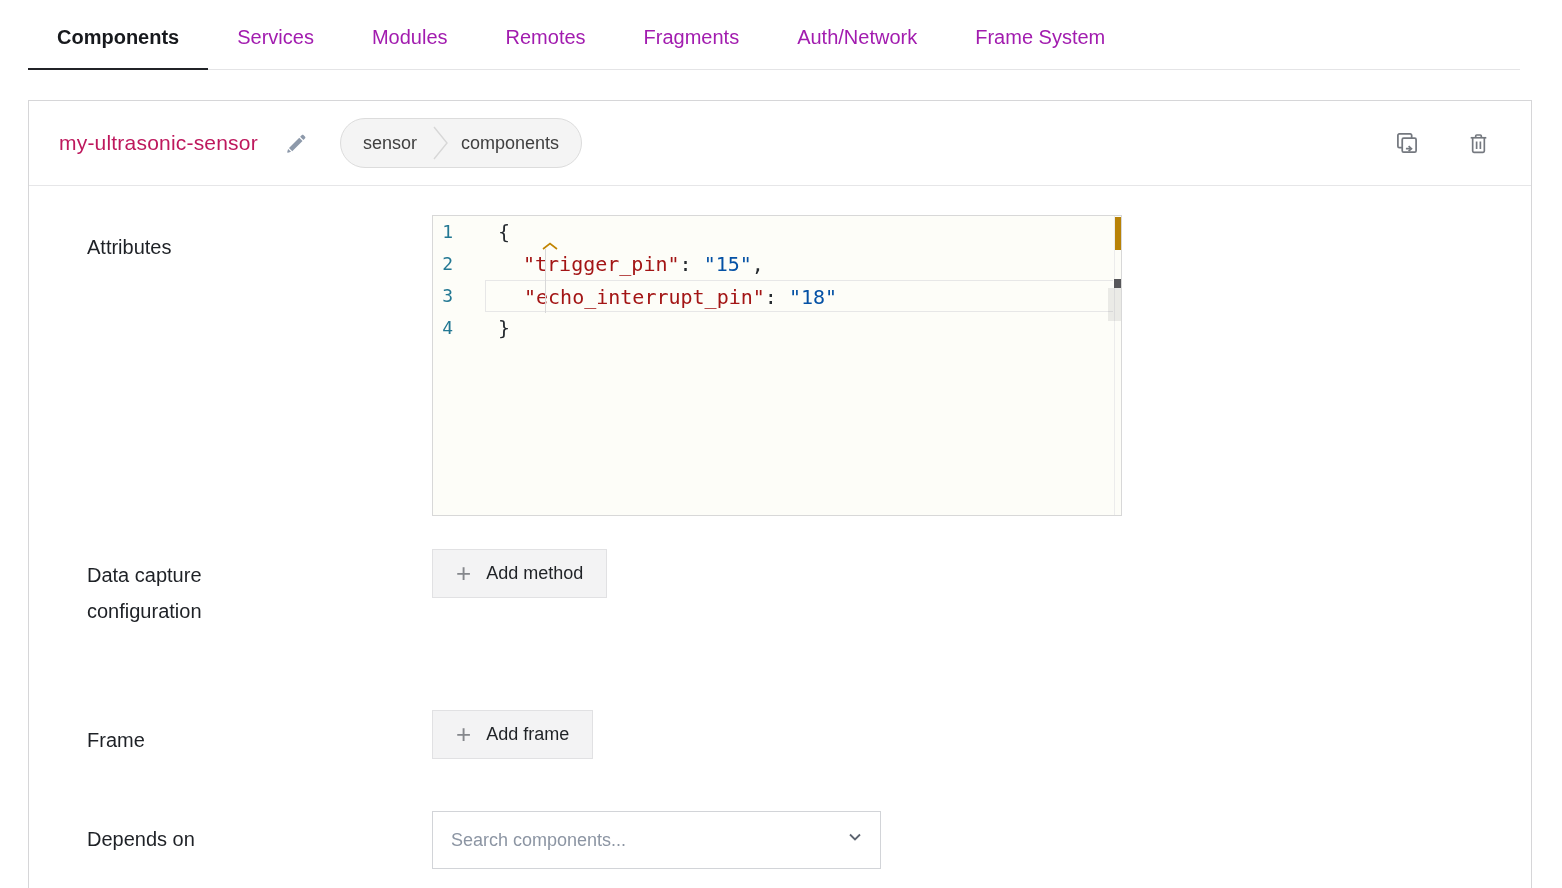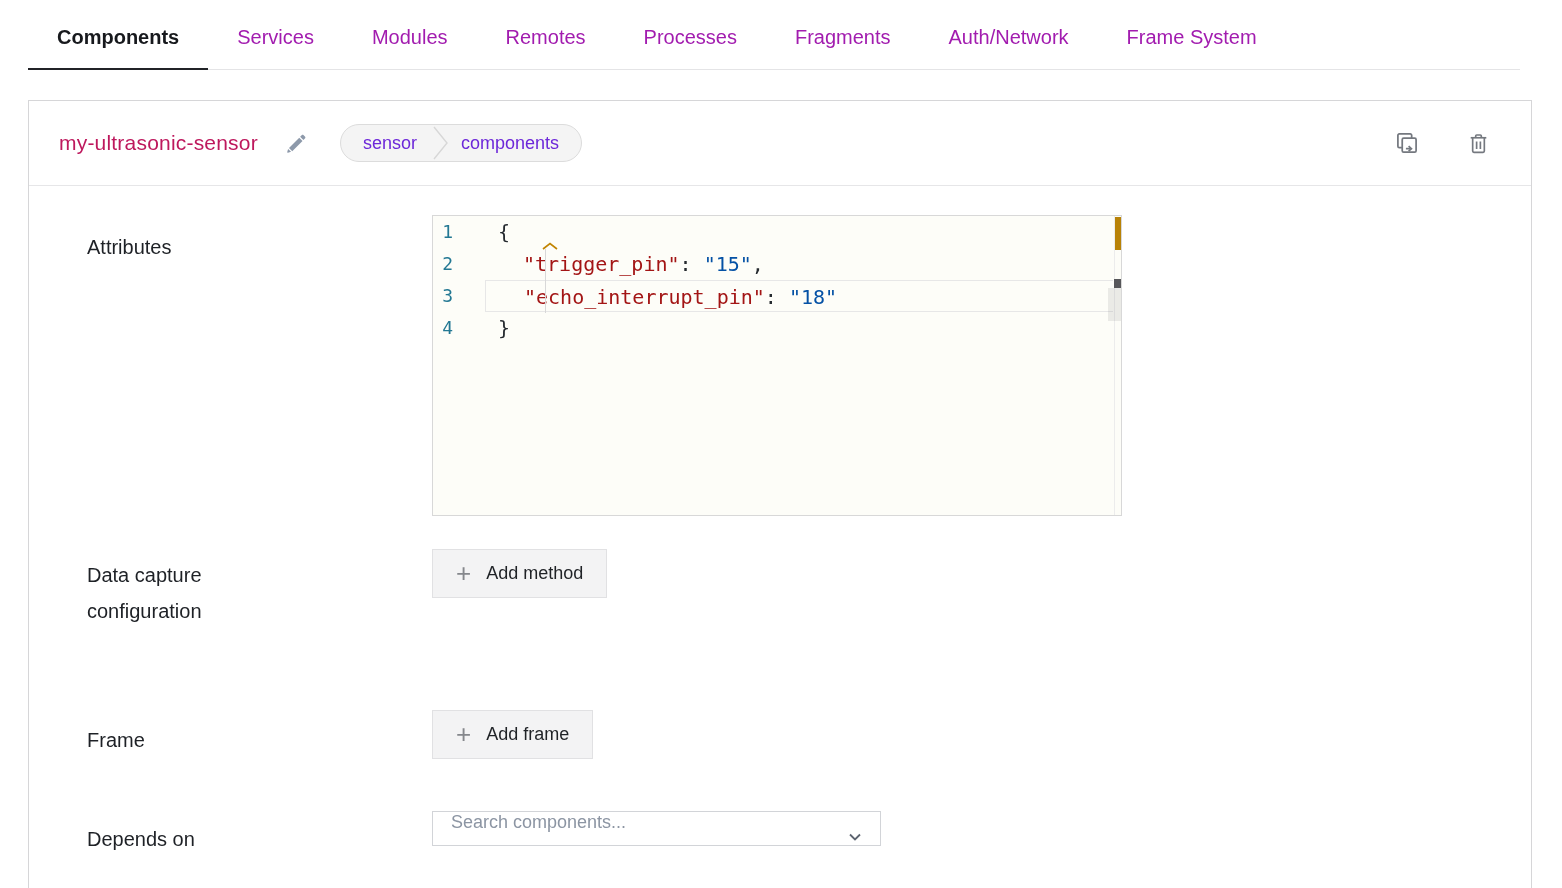--- a/index.html
+++ b/index.html
@@ -10,21 +10,21 @@
   .tab { position:relative; padding:26px 29px 20px; font-size:20px; color:#a21caf; cursor:pointer; white-space:nowrap; }
   .tab.active { color:#17191d; font-weight:700; }
   .tab.active::after { content:''; position:absolute; left:0; right:0; bottom:-1px; height:2px; background:#212327; }
 
   
   .card { margin:30px 30px 24px 28px; border:1px solid #d6d6d8; background:#ffffff; }
   .card-header { display:flex; align-items:center; height:85px; padding:0 40px 0 30px; border-bottom:1px solid #e6e6e8; }
   .card-title { font-size:21px; font-weight:500; color:#be185d; letter-spacing:.2px; }
   .icon-btn { background:none; border:none; padding:0; cursor:pointer; display:inline-flex; align-items:center; }
   .edit-btn { margin-left:26px; }
-  .pill { display:flex; align-items:center; margin-left:30px; height:38px; background:#f4f4f4; border:1px solid #dcdcdc; border-radius:999px; font-size:18px; color:#6d28d9; }
+  .pill { display:flex; align-items:center; margin-left:30px; height:50px; background:#f4f4f4; border:1px solid #dcdcdc; border-radius:999px; font-size:18px; color:#404040; }
   .pill .seg1 { padding:0 16px 0 22px; }
   .pill .seg2 { padding:0 22px 0 12px; }
   .pill svg { display:block; }
   .header-actions { margin-left:auto; display:flex; align-items:center; gap:46px; }
 
   
   .card-body { padding:29px 0 36px; }
   .row { display:flex; padding-left:58px; }
   .row-label { width:345px; flex:none; font-size:20px; color:#1e2126; line-height:36px; }
   .row.attributes .row-label { padding-top:14px; }
@@ -46,33 +46,32 @@
   .indent-guide { position:absolute; left:112px; top:33px; height:64px; width:0; border-left:1px solid #d8d8d8; }
   .squiggle { position:absolute; left:108px; top:26px; }
   .ruler { position:absolute; top:0; right:0; bottom:0; width:7px; border-left:1px solid #ececec; }
   .mark-warning { position:absolute; top:1px; right:0; width:6px; height:33px; background:#b88207; }
   .mark-cursor { position:absolute; top:63px; right:0; width:7px; height:9px; background:#57575a; }
   .scroll-slider { position:absolute; top:72px; right:0; width:13px; height:33px; background:rgba(120,120,120,.14); }
 
   
   .add-btn { display:inline-flex; align-items:center; height:49px; padding:0 23px; background:#f3f3f4; border:1px solid #e1e1e3; font-size:18px; color:#1f2226; font-family:"Liberation Sans", sans-serif; cursor:pointer; }
   .plus { font-size:26px; font-weight:300; color:#85878c; margin-right:15px; line-height:1; transform:translateY(-1px); }
-  .select { position:relative; display:flex; width:449px; height:35px; background:#ffffff; border:1px solid #d2d4d8; padding:0 46px 0 18px; cursor:pointer; }
+  .select { position:relative; display:flex; align-items:center; width:449px; height:58px; background:#ffffff; border:1px solid #d2d4d8; padding:0 46px 0 18px; cursor:pointer; }
   .select .placeholder { font-size:18px; color:#8c95a3; }
   .select .chev { position:absolute; right:16px; top:16px; }
 </style>
 </head>
 <body>
 
 <nav class="tabs">
   <div class="tab active">Components</div>
   <div class="tab">Services</div>
   <div class="tab">Modules</div>
   <div class="tab">Remotes</div>
-  <div class="tab">Processes</div>
   <div class="tab">Fragments</div>
   <div class="tab">Auth/Network</div>
   <div class="tab">Frame System</div>
 </nav>
 
 <section class="card">
 
   <div class="card-header">
     <span class="card-title">my-ultrasonic-sensor</span>
 

